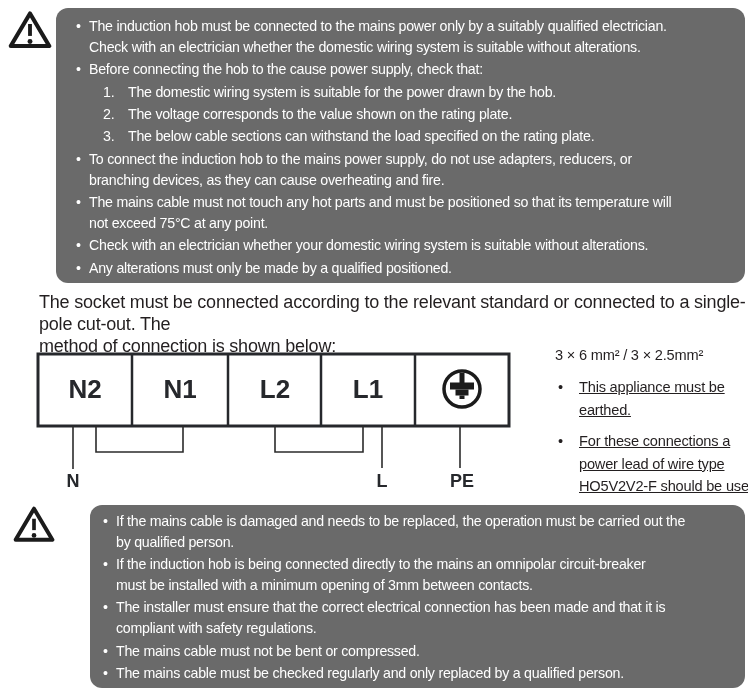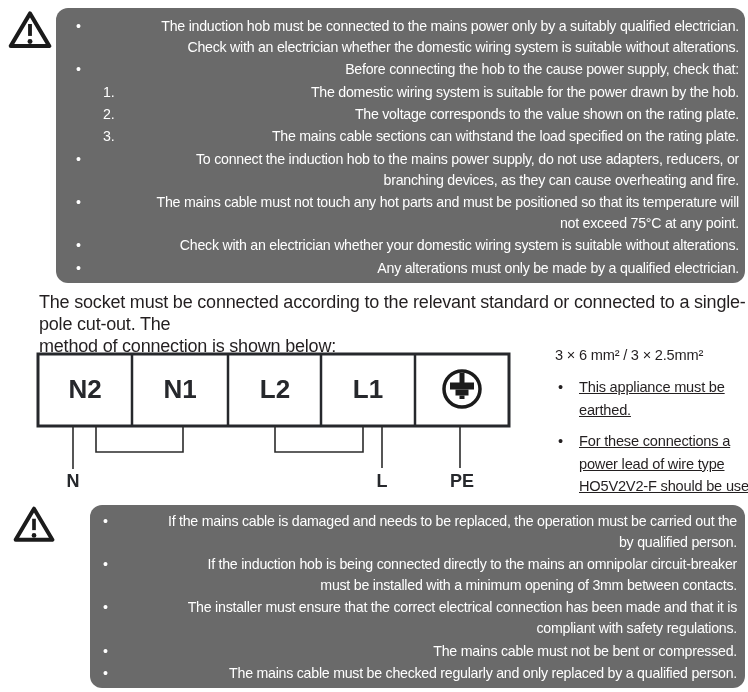--- a/index.html
+++ b/index.html
@@ -13,21 +13,21 @@
   .tri-bottom{left:13px;top:504px;width:42px;height:40px;}
   
   .gbox{
     position:absolute;background:#6a6a6a;border-radius:12px;color:#ffffff;
     box-sizing:border-box;font-size:14.2px;line-height:20.8px;letter-spacing:-0.25px;
   }
   .gbox-top{left:56px;top:8px;width:689px;height:275px;padding:8px 6px 6px 20px;}
   .gbox-bottom{left:90px;top:505px;width:655px;height:183px;padding:6px 8px 4px 13px;}
   .row{display:flex;margin-bottom:1.6px;}
   .row .marker{flex:0 0 13px;}
-  .row .txt{flex:1;white-space:pre-line;text-align:right;}
+  .row .txt{flex:1;white-space:pre-line;}
   .row-number{margin-left:27px;}
   .row-number .marker{flex:0 0 25px;}
   
   .intro{
     position:absolute;left:36px;top:288px;width:712px;margin:3px;
     font-size:18px;line-height:22px;letter-spacing:-0.2px;white-space:pre-line;
   }
   
   .diagram{position:absolute;left:30px;top:346px;width:505px;height:150px;}
   .dlabel{font-family:"Liberation Sans",sans-serif;font-weight:bold;fill:#26282c;}
@@ -69,21 +69,21 @@
         <span class="txt">The domestic wiring system is suitable for the power drawn by the hob.</span>
       </div>
 
       <div class="row row-number">
         <span class="marker">2.</span>
         <span class="txt">The voltage corresponds to the value shown on the rating plate.</span>
       </div>
 
       <div class="row row-number">
         <span class="marker">3.</span>
-        <span class="txt">The mains cable sections can withstand the load specified on the rating plate.</span>
+        <span class="txt">The below cable sections can withstand the load specified on the rating plate.</span>
       </div>
 
       <div class="row row-bullet">
         <span class="marker">•</span>
         <span class="txt">To connect the induction hob to the mains power supply, do not use adapters, reducers, or
 branching devices, as they can cause overheating and fire.</span>
       </div>
 
       <div class="row row-bullet">
         <span class="marker">•</span>
@@ -91,21 +91,21 @@
 not exceed 75°C at any point.</span>
       </div>
 
       <div class="row row-bullet">
         <span class="marker">•</span>
         <span class="txt">Check with an electrician whether your domestic wiring system is suitable without alterations.</span>
       </div>
 
       <div class="row row-bullet">
         <span class="marker">•</span>
-        <span class="txt">Any alterations must only be made by a qualified electrician.</span>
+        <span class="txt">Any alterations must only be made by a qualified positioned.</span>
       </div>
     </div>
 
   <p class="intro">The socket must be connected according to the relevant standard or connected to a single-pole cut-out. The
 method of connection is shown below:</p>
 
   <svg class="diagram" viewBox="0 0 505 150">
     <rect x="8" y="8" width="471" height="72" fill="none" stroke="#26282c" stroke-width="3"></rect>
     <line x1="102" y1="8" x2="102" y2="80" stroke="#26282c" stroke-width="2.5"></line>
     <line x1="198" y1="8" x2="198" y2="80" stroke="#26282c" stroke-width="2.5"></line>

